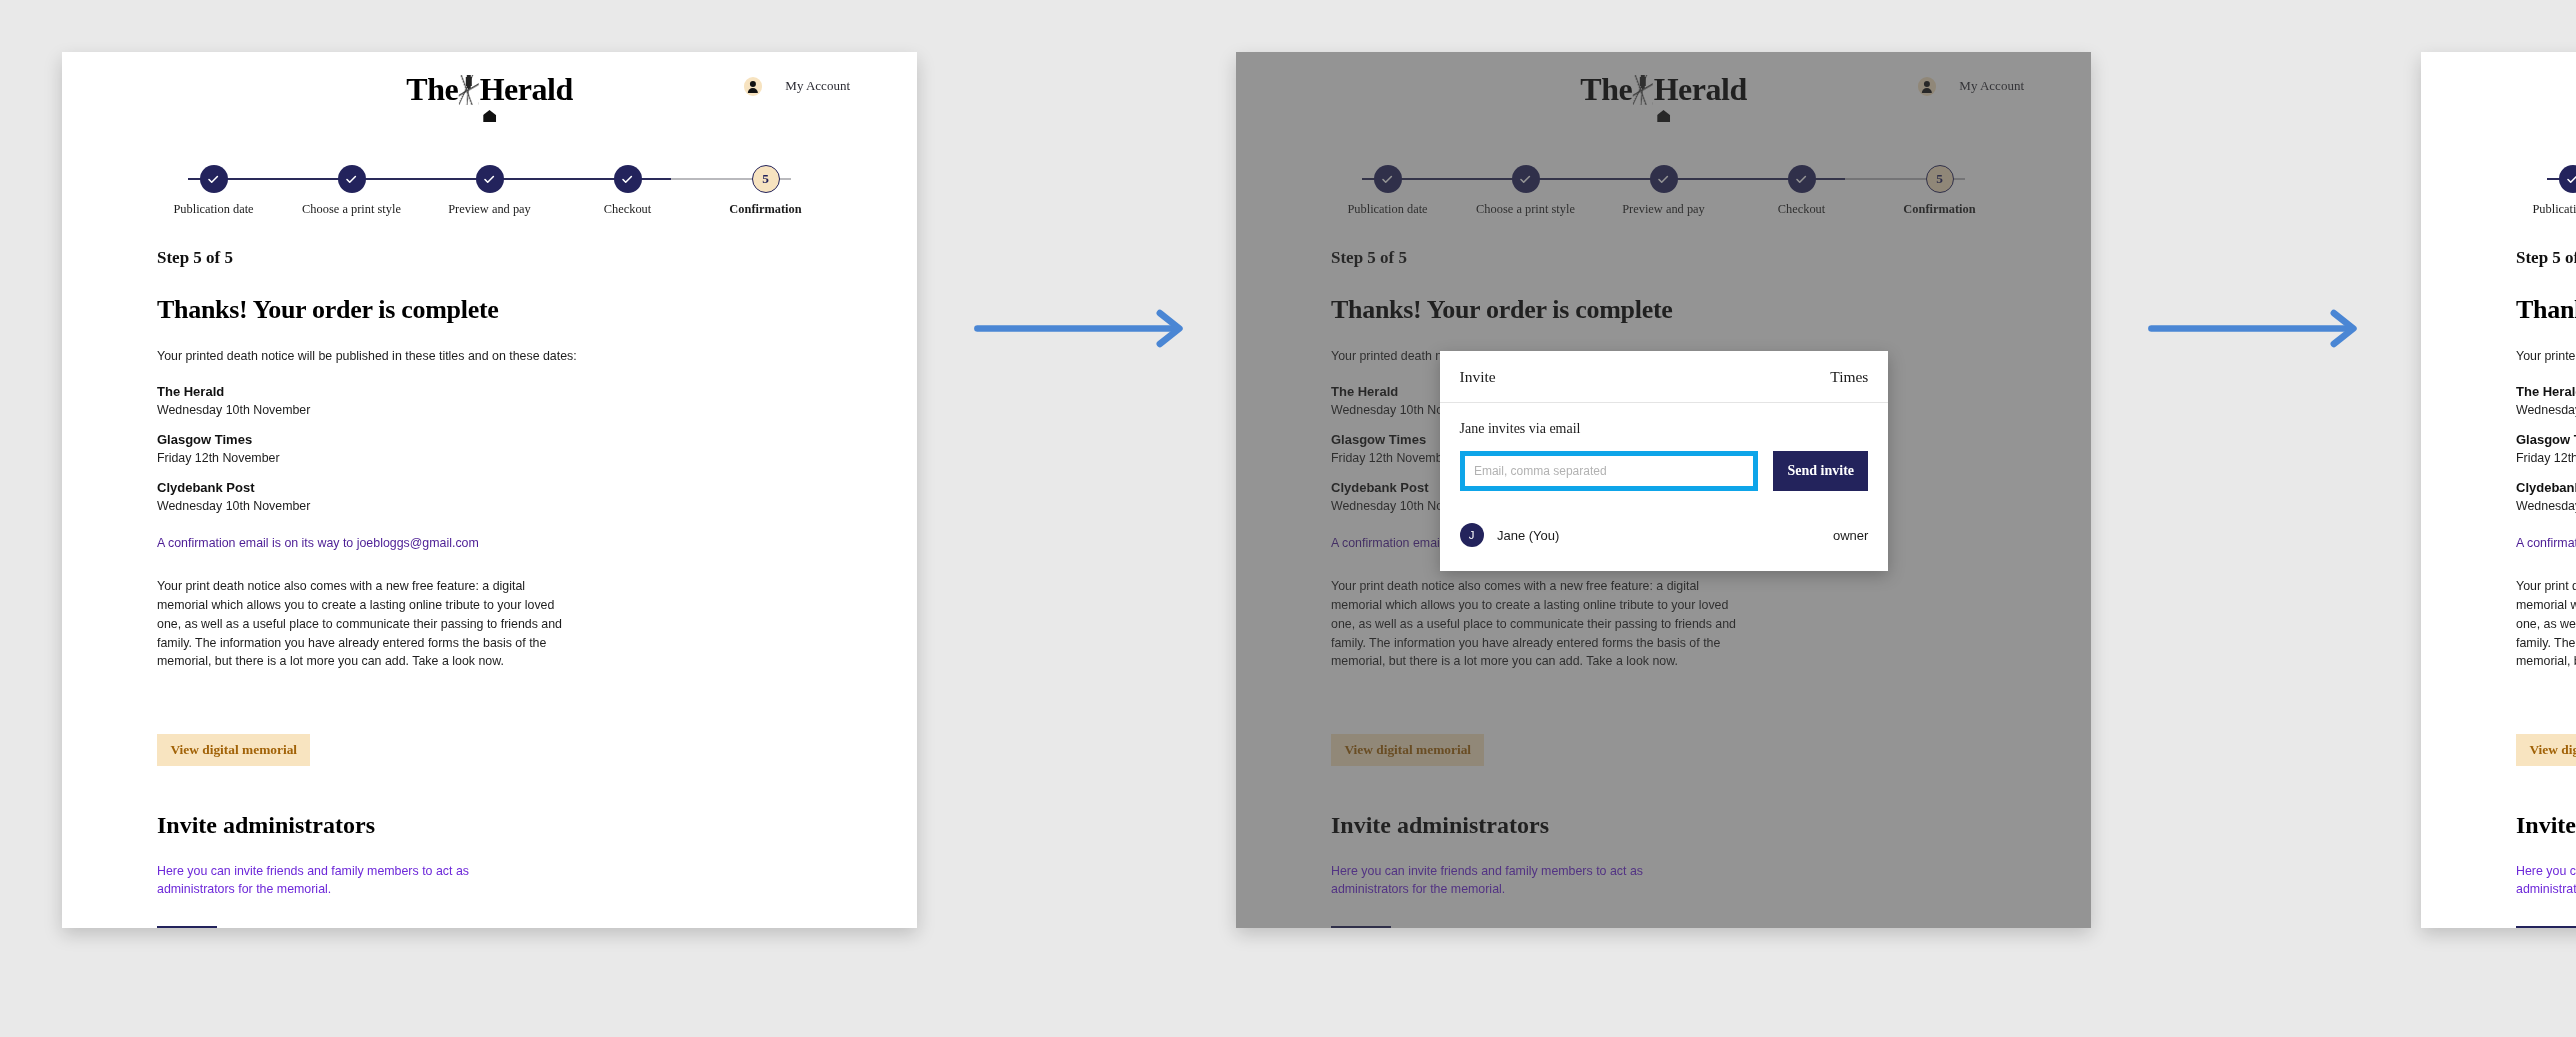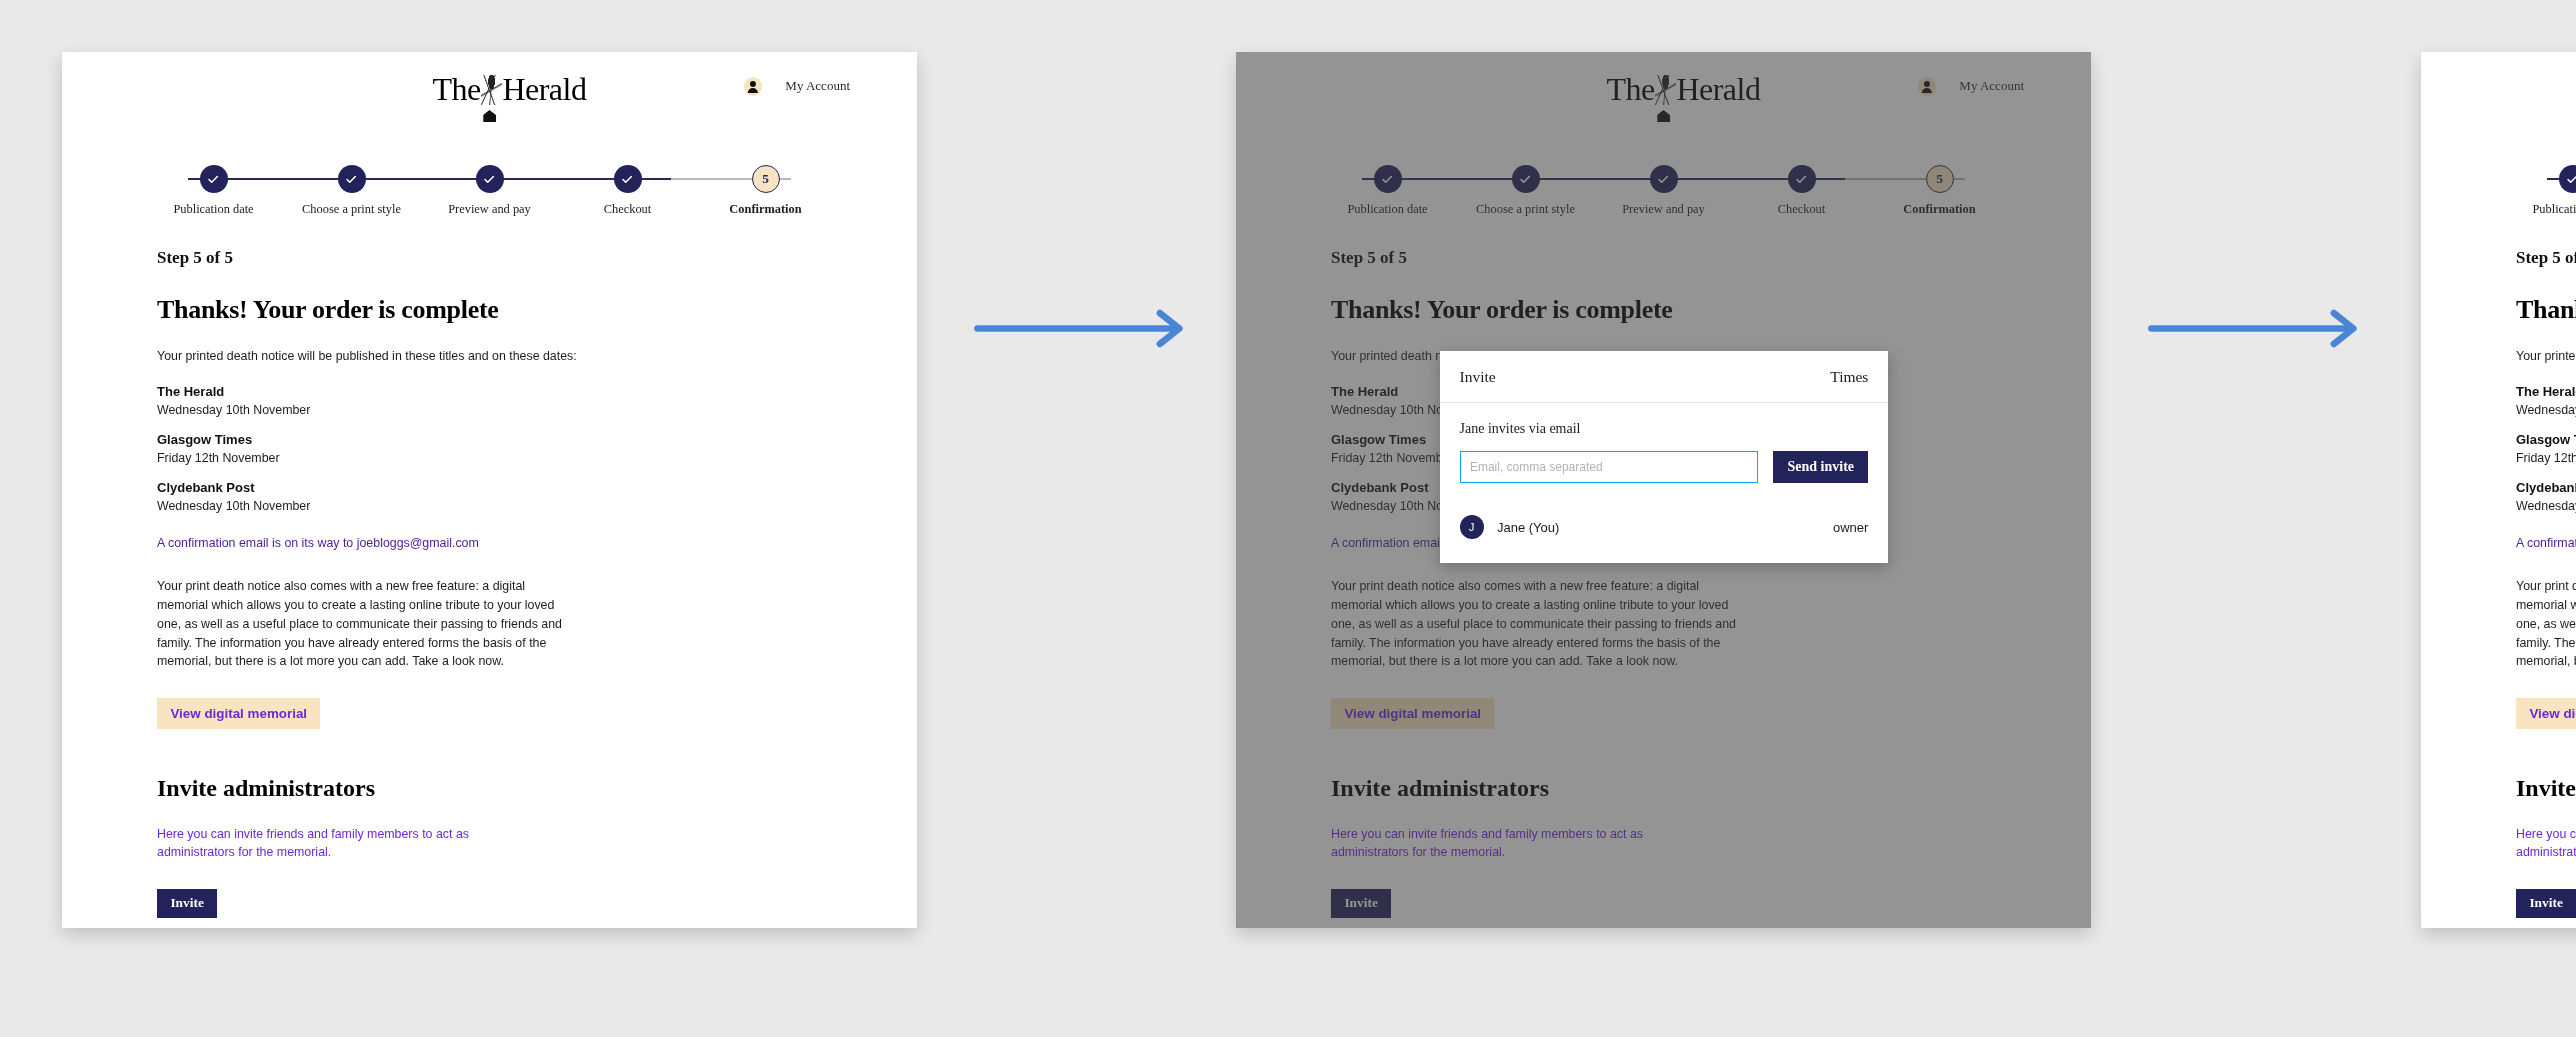--- a/index.html
+++ b/index.html
@@ -47,26 +47,25 @@
     height: 88px;
   }
   .logo {
     position: absolute;
     left: 50%;
     transform: translateX(-50%);
     top: 18.5px;
     display: flex;
     align-items: center;
     font-family: "Liberation Serif", serif;
-    font-weight: normal;
+    font-weight: bold;
     font-size: 32px;
     letter-spacing: -0.5px;
     color: #000;
     white-space: nowrap;
-    margin-left: 20px;
   }
   .logo .crest {
     display: inline-block;
     width: 20.6px;
     height: 30px;
     margin: 0 0.5px;
     position: relative;
     top: 1px;
     background:
       radial-gradient(ellipse at 50% 22%, #111 0 22%, transparent 23%),
@@ -235,27 +234,28 @@
     font-family: "Liberation Sans", sans-serif;
     font-size: 12.4px;
     line-height: 1.52;
     color: #1d1d1d;
     max-width: 412px;
     margin-bottom: 27px;
   }
   .btn-cream {
     display: inline-block;
     background: #f8e4c0;
-    color: #6d28d9;
-    font-family: Liberation Sans, sans-serif;
+    color: #a16207;
+    font-family: Liberation Serif, serif;
     font-weight: bold;
     font-size: 13.4px;
     padding: 7.7px 13.4px;
     border: none;
     cursor: pointer;
+    margin-top: 36px;
   }
   h2.section-title {
     font-family: "Liberation Serif", serif;
     font-weight: bold;
     font-size: 24px;
     color: #000;
     margin: 46px 0 23px 0;
   }
   .section-copy {
     font-family: "Liberation Sans", sans-serif;
@@ -314,21 +314,21 @@
     margin-bottom: 14.4px;
   }
   .invite-row {
     display: flex;
     align-items: stretch;
     gap: 15.5px;
     margin-bottom: 32px;
   }
   .invite-input {
     flex: 1;
-    border: 1px solid #0ea5e9;
+    border: 5px solid #0ea5e9;
     padding: 8.2px 9.3px;
     font-family: "Liberation Sans", sans-serif;
     font-size: 12px;
     color: #222;
     background: #fff;
     outline: none;
   }
   .invite-input::placeholder { color: #b2b2b2; }
   .btn-send {
     background: #23235c;

